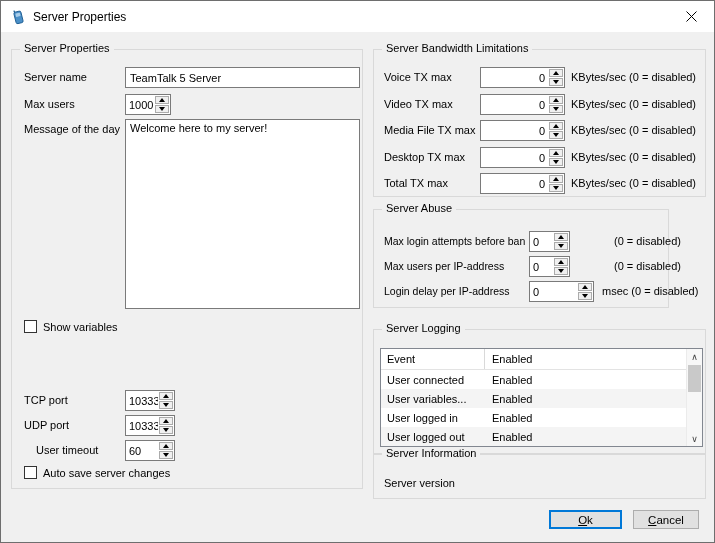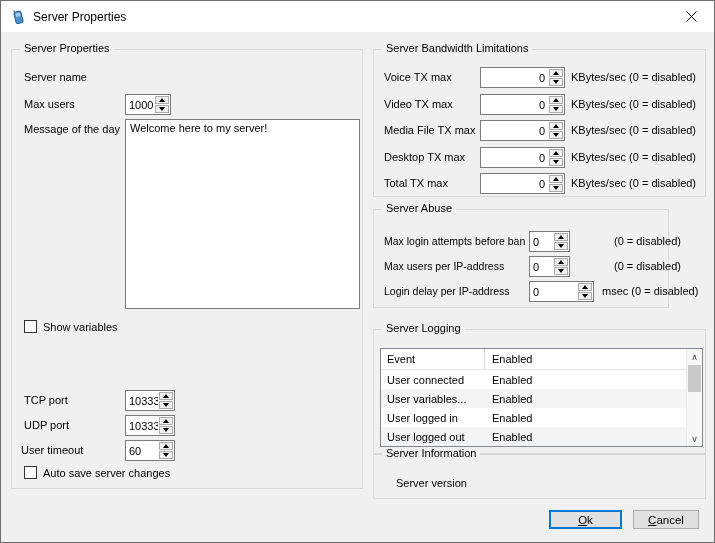--- a/index.html
+++ b/index.html
@@ -100,20 +100,21 @@
         <line x1="0.5" y1="0.5" x2="10.5" y2="10.5" stroke="#000" stroke-width="1"></line>
         <line x1="10.5" y1="0.5" x2="0.5" y2="10.5" stroke="#000" stroke-width="1"></line>
       </svg>
     </div>
   </div>
 
   <div class="group" style="left:10px; top:48px; width:352px; height:440px;">
     <span class="group-caption">Server Properties</span>
 
     <span class="lbl" style="left:12px; top:21px;">Server name</span>
+    <input class="edit" style="left: 113px; top: 17px; width: 235px;" value="TeamTalk 5 Server">
 
     <span class="lbl" style="left:12px; top:48px;">Max users</span>
     <div class="spin" style="left:113px; top:44px; width:46px;">
       <span class="spin-val">1000</span>
       <span class="spin-btns">
         <span class="spin-b">
             <i class="tri-up"></i>
           </span>
         <span class="spin-b">
             <i class="tri-dn"></i>
@@ -146,21 +147,21 @@
       <span class="spin-btns">
         <span class="spin-b">
             <i class="tri-up"></i>
           </span>
         <span class="spin-b">
             <i class="tri-dn"></i>
           </span>
       </span>
     </div>
 
-    <span class="lbl" style="left:9px; top:394px;">User timeout</span>
+    <span class="lbl" style="left:24px; top:394px;">User timeout</span>
     <div class="spin" style="left:113px; top:390px; width:50px;">
       <span class="spin-val">60</span>
       <span class="spin-btns">
         <span class="spin-b">
             <i class="tri-up"></i>
           </span>
         <span class="spin-b">
             <i class="tri-dn"></i>
           </span>
       </span>
@@ -317,19 +318,19 @@
       <div class="vscroll">
         <span class="sb-arrow sb-up">∧</span>
         <span class="sb-thumb"></span>
         <span class="sb-arrow sb-dn">∨</span>
       </div>
     </div>
   </div>
 
   <div class="group" style="left:372px; top:453px; width:333px; height:45px;">
     <span class="group-caption">Server Information</span>
-    <span class="lbl" style="left:10px; top:22px;margin-left:12px;">Server version</span>
+    <span class="lbl" style="left:10px; top:22px;">Server version</span>
   </div>
 
   <button class="btn default" style="left:548px; top:509px; width:73px;">Ok</button>
   <button class="btn" style="left:632px; top:509px; width:66px;">Cancel</button>
 
 </div>
 
 </body></html>

